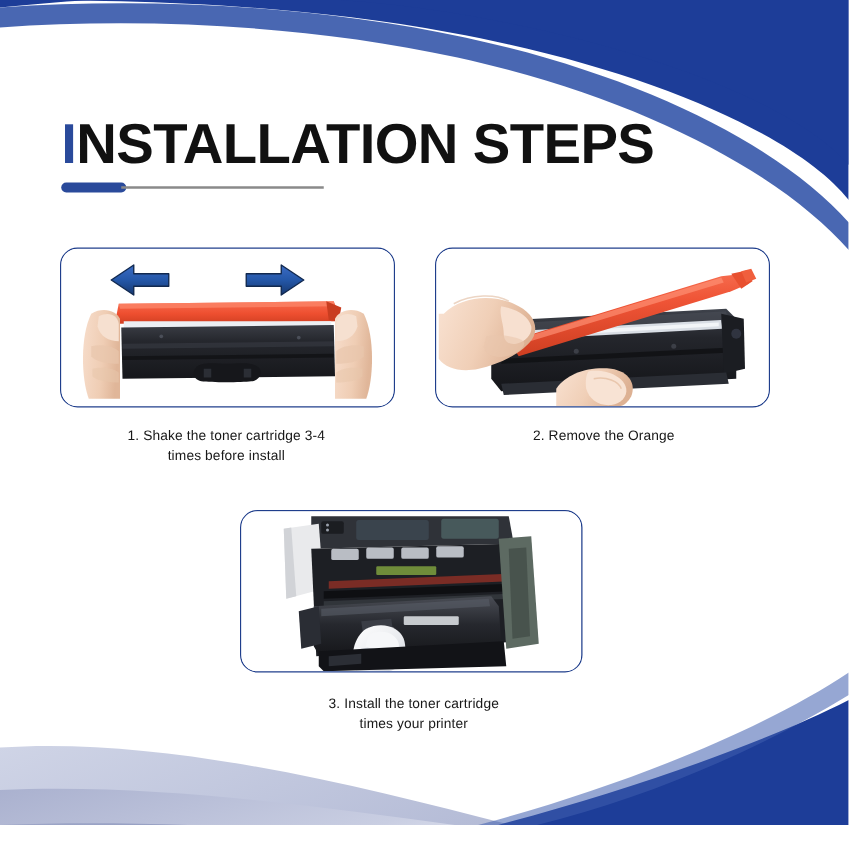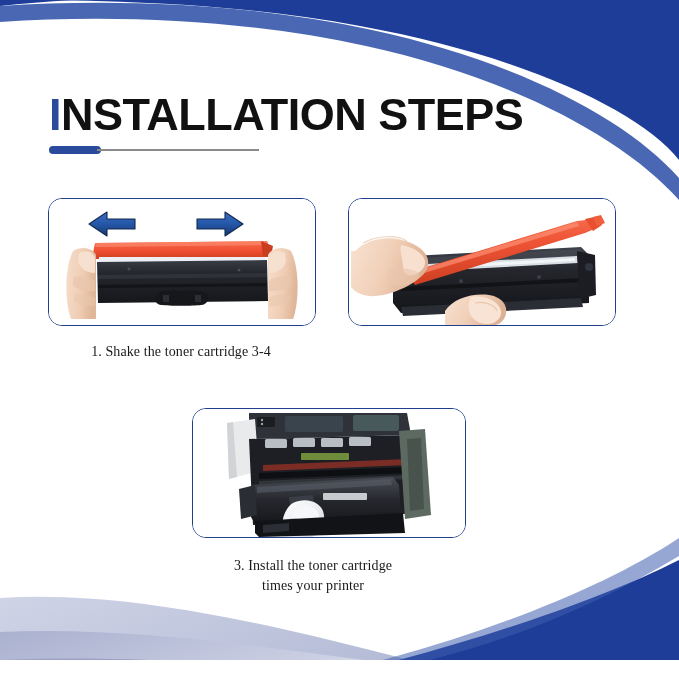--- a/index.html
+++ b/index.html
@@ -80,29 +80,29 @@
   #panel-1 { left: 48px;  top: 198px; width: 266px; height: 126px; }
   #panel-2 { left: 348px; top: 198px; width: 266px; height: 126px; }
   #panel-3 { left: 192px; top: 408px; width: 272px; height: 128px; }
 
   .panel-art { position: absolute; left: 0; top: 0; width: 100%; height: 100%; }
 
   
   .step-caption {
     position: absolute;
     text-align: center;
-    font-family: Liberation Serif, serif;
-    font-size: 14px;
+    font-family: Liberation Sans, sans-serif;
+    font-size: 11px;
     line-height: 1.45;
     color: #181818;
     letter-spacing: 0.1px;
   }
   #caption-1 { left: 28px;  top: 342px; width: 306px; }
   #caption-2 { left: 330px; top: 342px; width: 306px; }
-  #caption-3 { left: 160px; top: 556px; width: 306px; }
+  #caption-3 { left: 178px; top: 556px; width: 306px; }
   .step-caption .cap-line { display: block; }
 </style>
 </head>
 <body>
 
 <div id="page">
 
   <svg class="bg-svg" viewBox="0 0 679 679">
     <defs>
       <linearGradient id="gradWaveA" x1="0" y1="0" x2="1" y2="0.4">
@@ -371,23 +371,25 @@
 
       <g>
         <path d="M62,112 L210,104 L212,124 L66,128 L62,124 Z" fill="#121317"></path>
         <path d="M70,116 L96,114 L96,122 L70,124 Z" fill="#2b2e35"></path>
       </g>
     </svg>
   </div>
 
   <div class="step-caption" id="caption-1">
     <span class="cap-line">1. Shake the toner cartridge 3-4</span>
+    <span class="cap-line">times before install</span>
   </div>
 
   <div class="step-caption" id="caption-2">
+    <span class="cap-line">2. Remove the Orange</span>
   </div>
 
   <div class="step-caption" id="caption-3">
     <span class="cap-line">3. Install the toner cartridge</span>
     <span class="cap-line">times your printer</span>
   </div>
 
 </div>
 
 </body></html>

